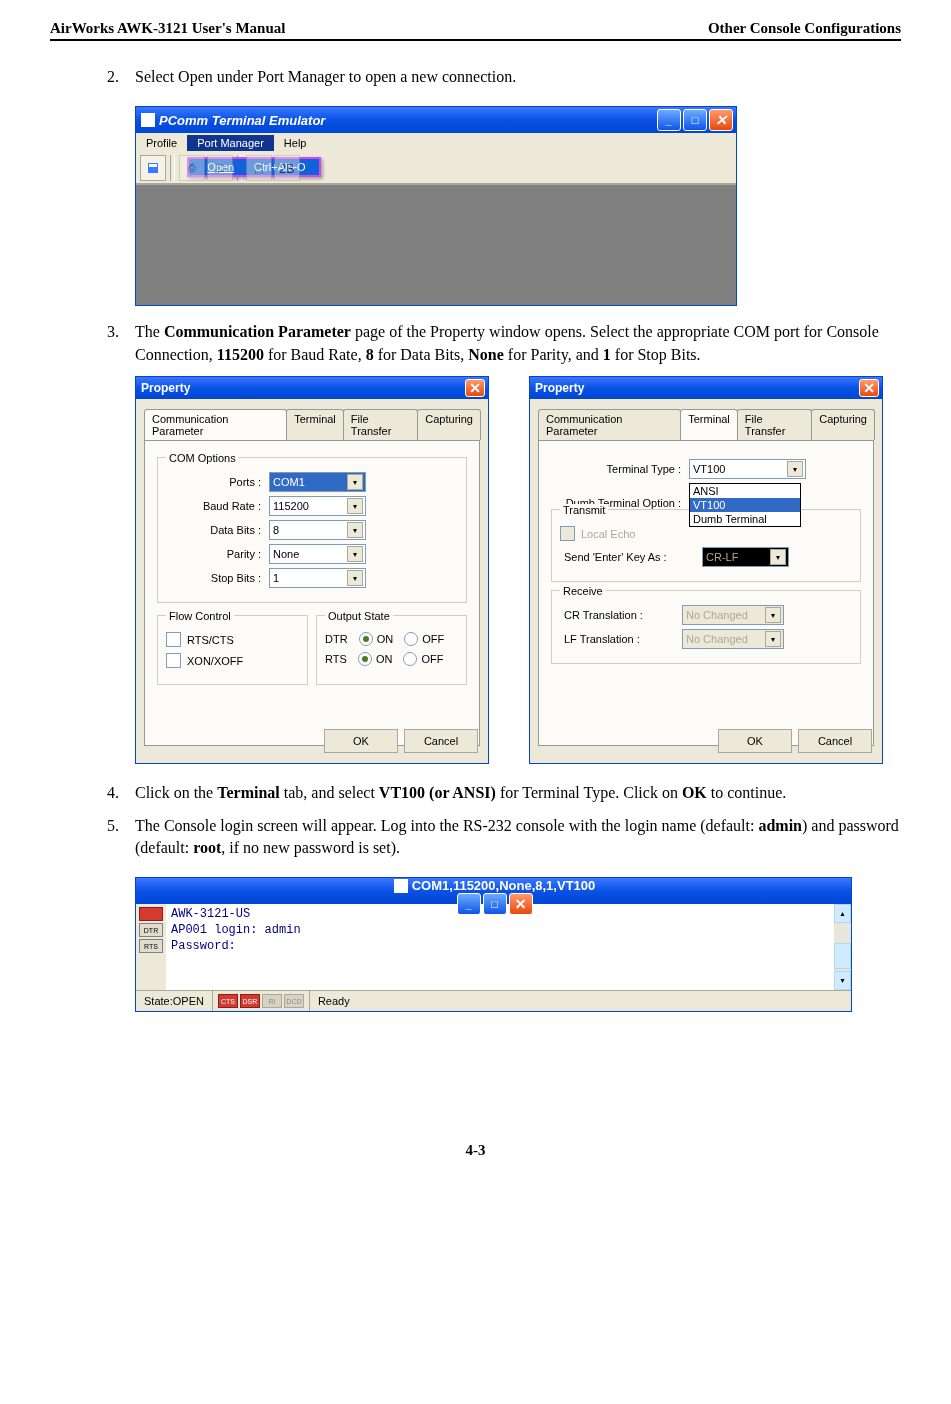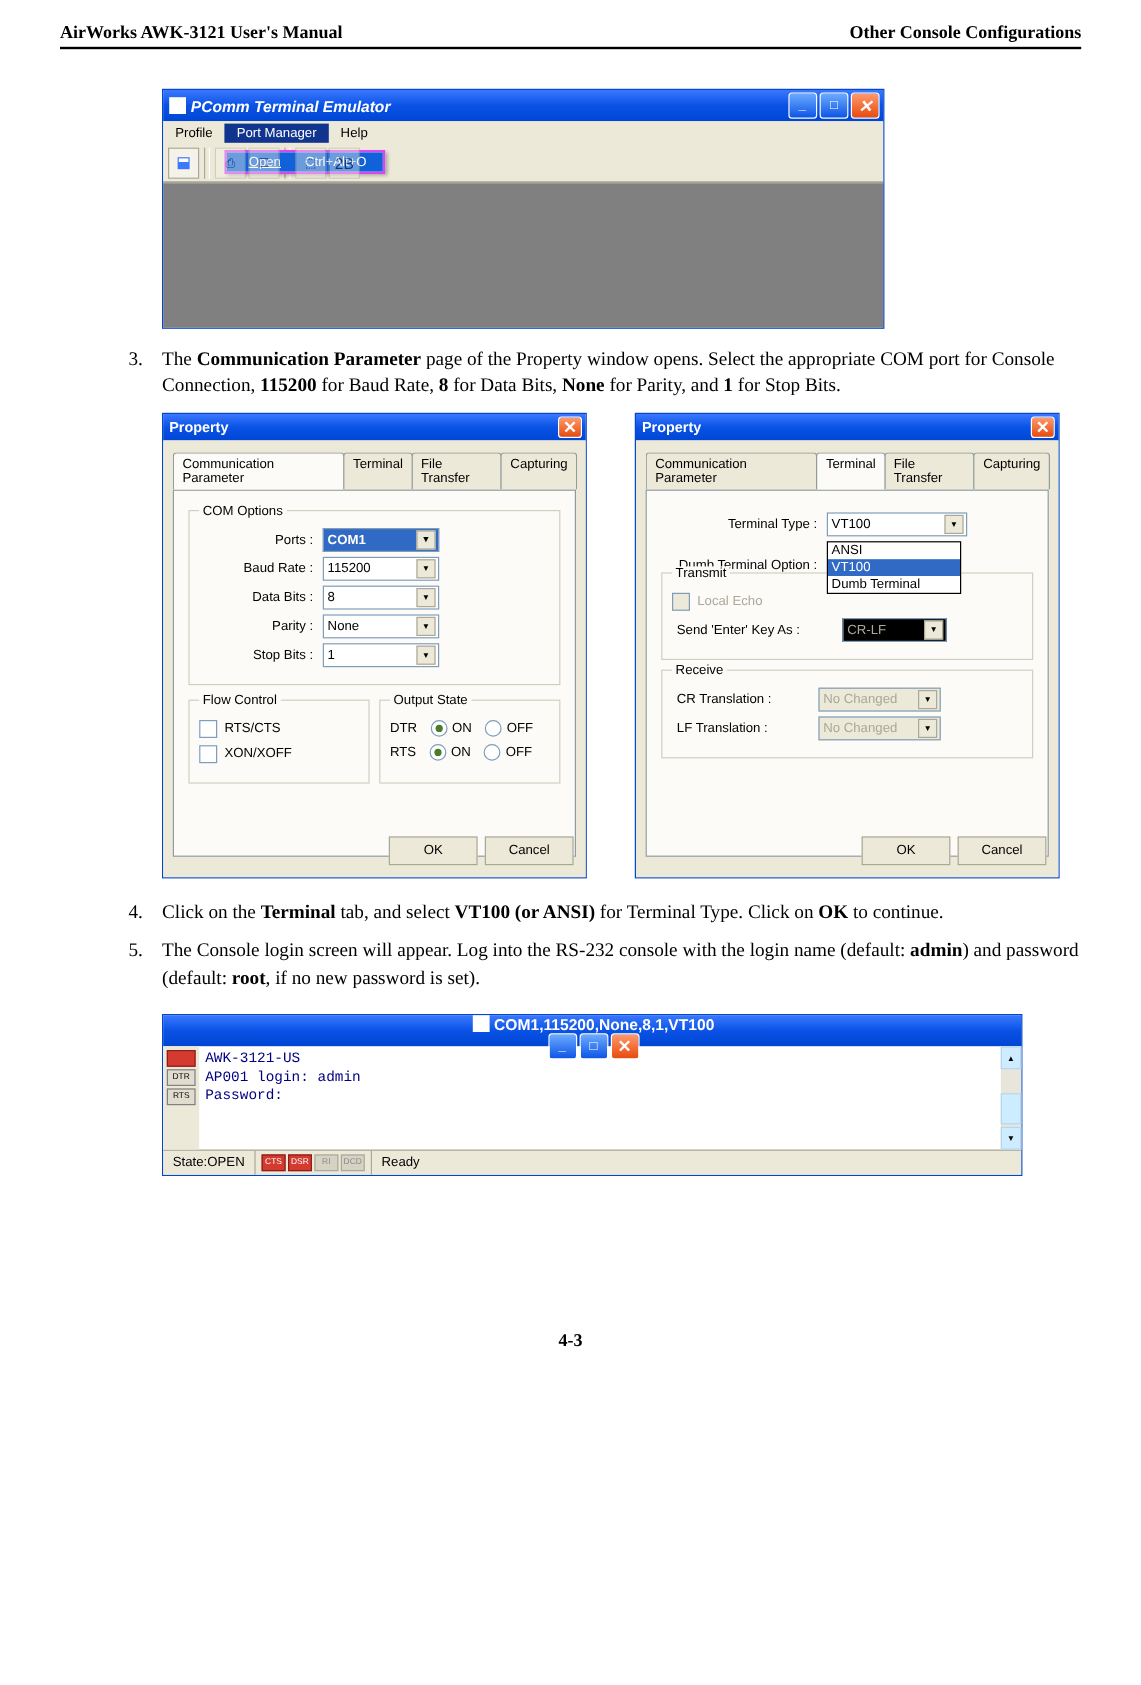--- a/index.html
+++ b/index.html
@@ -87,21 +87,21 @@
   .tab { background:#ece9d8; border:1px solid #919b9c; border-bottom:none; padding:3px 7px; font-size:11px; border-radius:3px 3px 0 0; margin-right:-1px; }
   .tab.active { background:#fcfbf8; position:relative; z-index:2; }
   .tab-panel { border:1px solid #919b9c; background:#fcfbf8; height:280px; padding:12px 12px; position:relative; }
 
   .fieldset { border:1px solid #d0d0bf; margin:4px 0 8px 0; padding:8px 8px 10px 8px; }
   .fieldset-legend { position:relative; top:-14px; background:#fcfbf8; padding:0 3px; color:#000; font-size:11px; display:inline-block; }
   .fieldset-body { margin-top:-10px; }
   .form-row { display:flex; align-items:center; margin:4px 0; }
   .form-label { width:95px; text-align:right; padding-right:8px; font-size:11px; }
   .combo { height:18px; border:1px solid #7f9db9; background:#fff; display:flex; align-items:center; justify-content:space-between; padding:0 2px 0 3px; font-size:11px; width:90px; }
-  .combo.sel { background:#316ac5; color:#fff;font-weight:bold; }
+  .combo.sel { background:#316ac5; color:#fff; }
   .combo-arrow { width:14px; height:14px; background:#ece9d8; border:1px solid #aca899; display:flex; align-items:center; justify-content:center; font-size:8px; color:#000; }
   .flow-row { display:flex; gap:8px; }
   .flow-col { flex:1; }
   .chk-row { display:flex; align-items:center; gap:6px; font-size:11px; margin:6px 0; }
   .radio-row { display:flex; align-items:center; gap:4px; font-size:11px; margin:6px 0; }
   .chkbox { width:13px; height:13px; border:1px solid #7f9db9; background:#fff; }
   .chkbox.disabled { background:#ece9d8; }
   .radio { width:12px; height:12px; border:1px solid #7f9db9; border-radius:50%; background:#fff; display:flex; align-items:center; justify-content:center; }
   .radio.checked::after { content:""; width:6px; height:6px; background:#4a7c2a; border-radius:50%; }
   .btn-row { position:absolute; bottom:10px; right:10px; display:flex; gap:6px; }
@@ -139,20 +139,23 @@
 
 <div class="page">
   <div class="header">
     <span>AirWorks AWK-3121 User's Manual</span>
     <span>Other Console Configurations</span>
   </div>
 
   <div class="content">
 
     
+    <div class="step">
+      <span class="step-num">2.</span><span>Select Open under Port Manager to open a new connection.</span>
+    </div>
 
     
     <div class="win pcomm">
       <div class="titlebar">
         <span class="left">
           <span class="titlebar-icon"></span>
           <span>PComm Terminal Emulator</span>
         </span>
         <span class="ctrl-btns">
           <span class="ctrl-btn btn-min">_</span>

